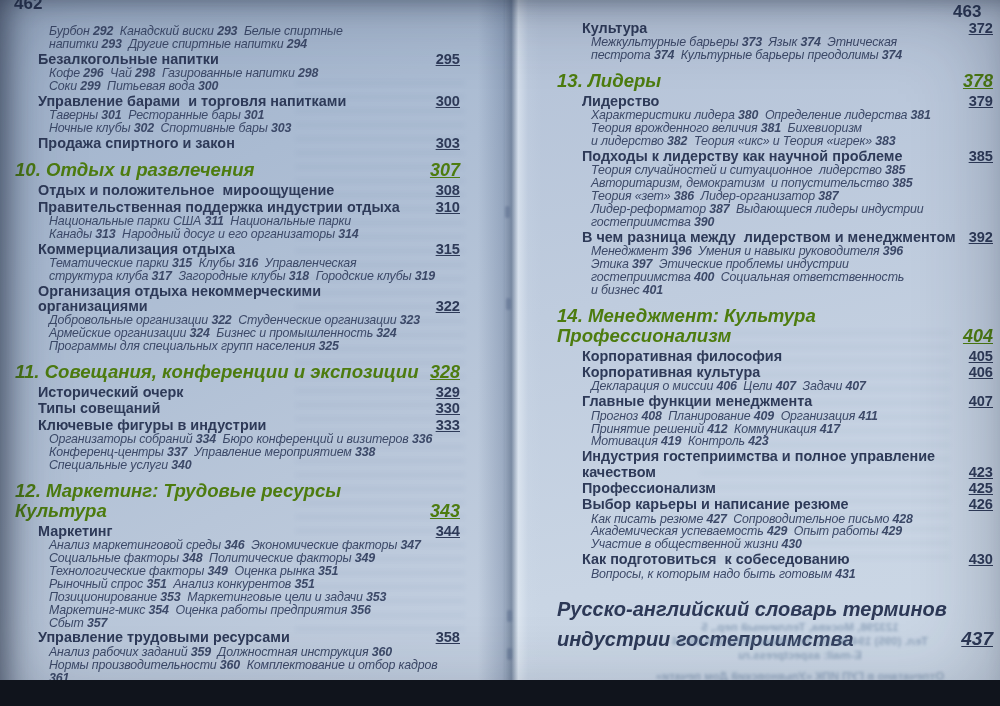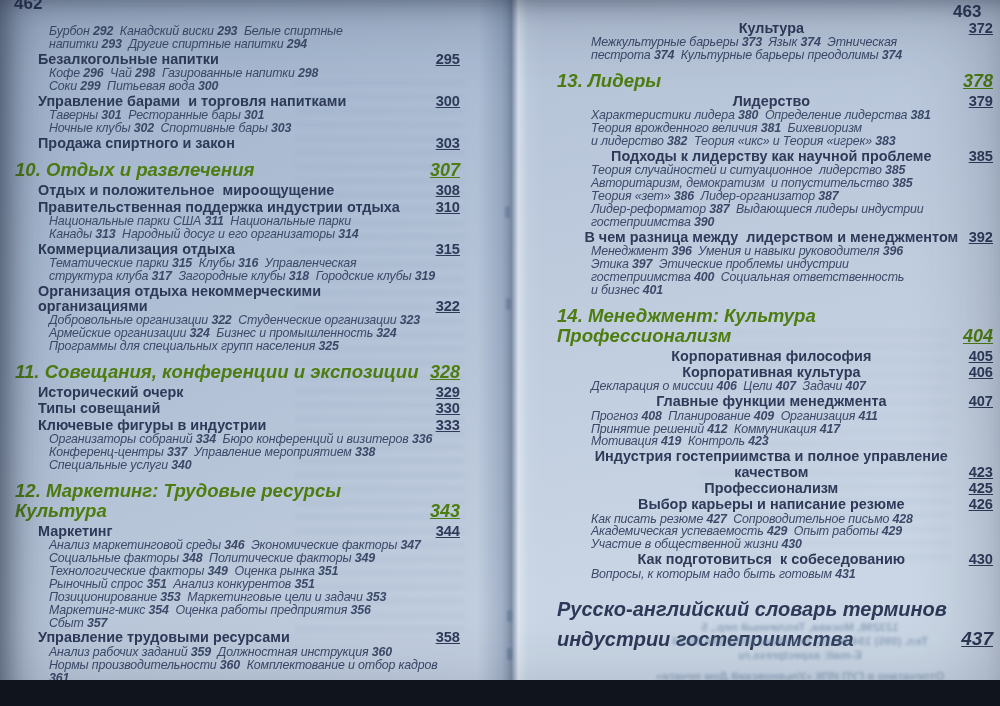--- a/index.html
+++ b/index.html
@@ -35,21 +35,21 @@
   .sub b{font-weight:bold;}
   .section{font-weight:bold;font-size:14.4px;line-height:15.3px;margin-top:1px;color:#2e3a58;}
   .section .num{font-size:14.6px;}
   .chapter{font-weight:bold;font-style:italic;font-size:18.6px;line-height:20px;margin:9px 0 3px 0;color:#4d7c0f;}
   .chapter .num{font-style:italic;font-size:18px;}
   .book{font-weight:bold;font-style:italic;font-size:20px;line-height:30px;margin-top:13px;color:#2d3957;}
   .book .num{font-style:italic;font-size:19px;}
   
   .toc-left .section{margin-left:23px;}
   .toc-left .sub{margin-left:34px;}
-  .toc-right .section{margin-left:25px;text-align:center;}
+  .toc-right .section{margin-left:25px;}
   .toc-right .sub{margin-left:34px;}
   
   .bleed{
     position:absolute;left:645px;top:620px;width:310px;
     transform:scaleX(-1);
     text-align:center;color:#66809f;opacity:.55;filter:blur(1.6px);
     font-size:11.5px;line-height:14px;font-weight:bold;
   }
   .bleed .gap{margin-top:7px;}
   .ghost-lines{

